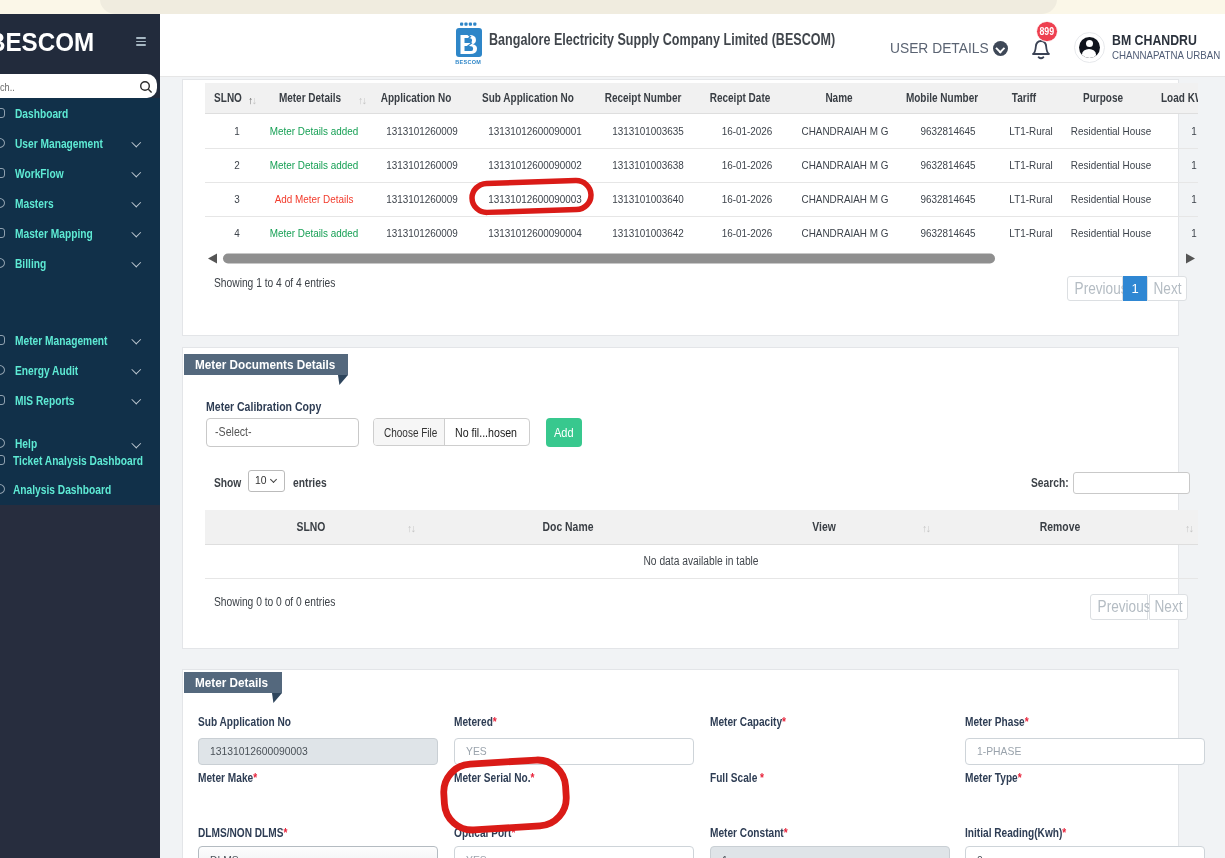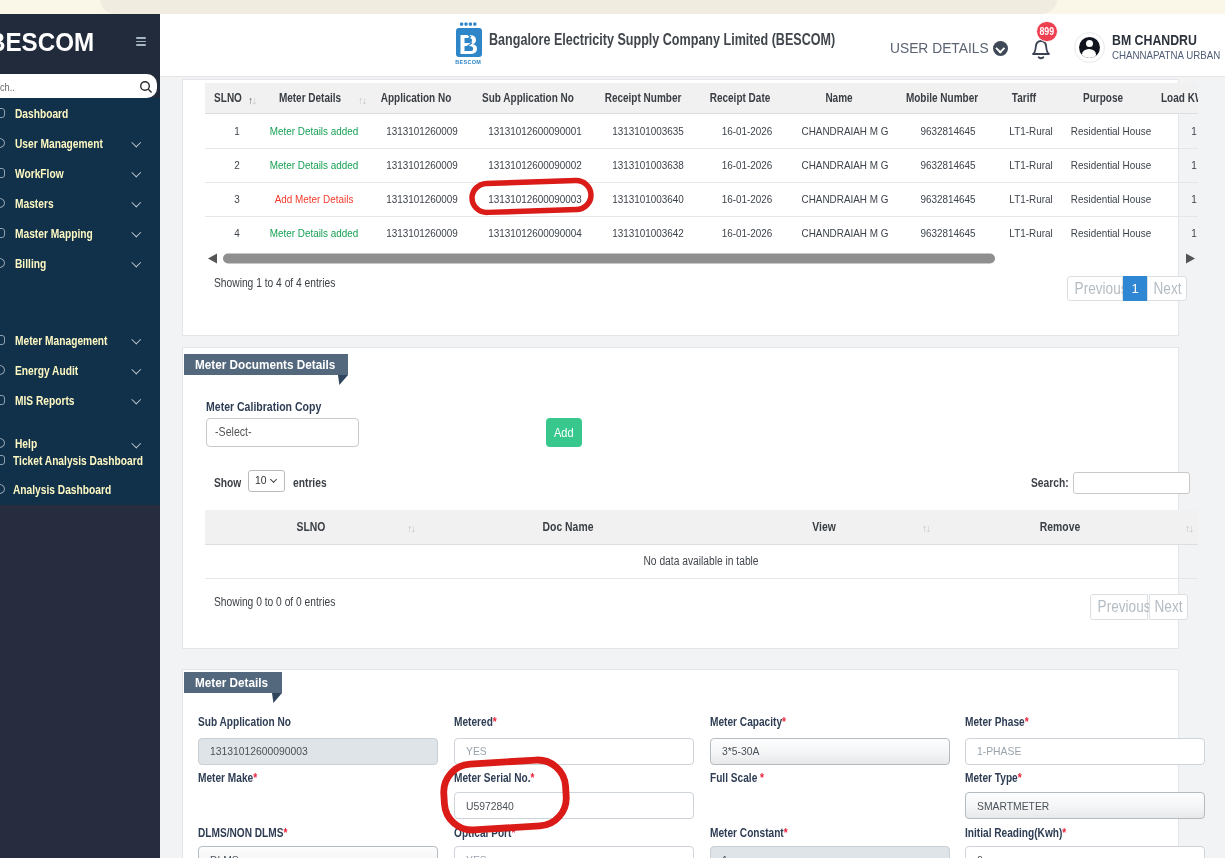--- a/index.html
+++ b/index.html
@@ -5,21 +5,21 @@
 *{margin:0;padding:0;box-sizing:border-box}
 html,body{width:1225px;height:858px;overflow:hidden}
 body{font-family:"Liberation Sans",sans-serif;position:relative;background:#fbf7e8}
 .a{position:absolute}
 .cv{position:absolute;transform:translateX(-50%) scaleX(.9);white-space:nowrap;font-size:11px;line-height:13px;color:#3d434b}
 .ch{position:absolute;transform:translateX(-50%) scaleX(.8);white-space:nowrap;font-size:12.5px;font-weight:700;color:#393e44;line-height:14px}
 .grn{color:#17a055}
 .red{color:#f23b2c}
 .srt{position:absolute;font-size:10.5px;color:#c6c6c6;letter-spacing:-1.5px;line-height:10px}
 .srt b{font-weight:400;color:#6d6d6d}
-.nav-item{position:absolute;left:0;width:160px;color:#fef9c3;font-size:13px;font-weight:700}
+.nav-item{position:absolute;left:0;width:160px;color:#5eead4;font-size:13px;font-weight:700}
 .nav-item .tx{position:absolute;top:0;line-height:17px;white-space:nowrap;transform:scaleX(.785);transform-origin:0 50%}
 .chev{position:absolute;left:133px;width:6.5px;height:6.5px;border-right:1.6px solid #bcc7d0;border-bottom:1.6px solid #bcc7d0;transform:rotate(45deg)}
 .icofrag{position:absolute;left:-6px;top:2px;width:14px;height:13px;overflow:hidden}
 .ifa{position:absolute;left:0;top:1px;width:11px;height:10px;border:1.5px solid #90a1af;border-radius:3px}
 .nav-item:nth-child(odd) .ifa{border-radius:50%}
 .lbl{position:absolute;font-weight:700;font-size:12.5px;color:#2e3d54;white-space:nowrap;transform:scaleX(.81);transform-origin:0 50%}
 .st{color:#e8263d}
 .inp{position:absolute;height:27px;border:1px solid #ced4d9;border-radius:4px;background:#fff;overflow:hidden}
 .inp>span{position:absolute;left:11px;top:6.5px;font-size:11.5px;color:#4a5158;white-space:nowrap;transform:scaleX(.9);transform-origin:0 50%}
 .inp.g{background:#dfe4e8;border-color:#c9cfd4}
@@ -245,20 +245,25 @@
 </div>
 
 <div class="card" style="top:347px;height:302px">
   <div class="ribbon" style="left:1px;top:6px;width:164px;height:21px">
       <span>Meter Documents Details</span>
     </div>
   <div class="fold" style="left:155px;top:27px"></div>
   <div class="lbl" style="left:23px;top:51px;font-size:13px">Meter Calibration Copy</div>
   <div class="a" style="left:23px;top:70px;width:153px;height:29px;border:1px solid #c9c9c9;border-radius:4px;background:#fff"></div>
   <div class="a" style="left:32px;top:77px;font-size:12.5px;color:#555;white-space:nowrap;transform:scaleX(.85);transform-origin:0 50%">-Select-</div>
+  <div class="a" style="left:190px;top:70px;width:157px;height:28px;border:1px solid #cecece;border-radius:4px;background:#fff;overflow:hidden">
+    <div class="a" style="left:0;top:0;width:71px;height:28px;background:#f6f6f6;border-right:1px solid #cecece"></div>
+    <div class="a" style="left:10px;top:7px;font-size:12.5px;color:#333;white-space:nowrap;transform:scaleX(.8);transform-origin:0 50%">Choose File</div>
+    <div class="a" style="left:81px;top:7px;font-size:12.5px;color:#1a1a1a;white-space:nowrap;transform:scaleX(.85);transform-origin:0 50%">No fil...hosen</div>
+  </div>
   <div class="a" style="left:363px;top:70px;width:36px;height:29px;background:#38c88e;border-radius:4px"></div>
   <div class="a" style="left:371px;top:77px;color:#fff;font-size:13px;transform:scaleX(.85);transform-origin:0 50%">Add</div>
   <div class="a" style="left:31px;top:128px;font-size:12.5px;font-weight:700;color:#3c4147;transform:scaleX(.82);transform-origin:0 50%">Show</div>
   <div class="a" style="left:65px;top:122px;width:37px;height:22px;border:1px solid #bbb;border-radius:3px;background:#fff"></div>
   <div class="a" style="left:72px;top:126px;font-size:11.5px;color:#333;transform:scaleX(.9);transform-origin:0 50%">10</div>
   <div class="a" style="left:88px;top:128.5px;width:5px;height:5px;border-right:1.4px solid #444;border-bottom:1.4px solid #444;transform:rotate(45deg)"></div>
   <div class="a" style="left:110px;top:128px;font-size:12.5px;font-weight:700;color:#3c4147;transform:scaleX(.82);transform-origin:0 50%">entries</div>
   <div class="a" style="left:848px;top:128px;font-size:12.5px;font-weight:700;color:#3c4147;transform:scaleX(.82);transform-origin:0 50%">Search:</div>
   <div class="a" style="left:890px;top:124px;width:117px;height:22px;border:1px solid #c9c9c9;border-radius:3px;background:#fff"></div>
   <div class="a" style="left:22px;top:162px;width:993px;height:34px;background:#f1f1f1"></div>
@@ -285,36 +290,27 @@
   <div class="lbl" style="left:15px;top:45px">Sub Application No</div>
   <div class="lbl" style="left:271px;top:45px">Metered<span class="st">*</span></div>
   <div class="lbl" style="left:527px;top:45px">Meter Capacity<span class="st">*</span></div>
   <div class="lbl" style="left:782px;top:45px">Meter Phase<span class="st">*</span></div>
   <div class="inp g" style="left:15px;top:67.5px;width:240px">
       <span>13131012600090003</span>
     </div>
   <div class="inp ph" style="left:271px;top:67.5px;width:240px">
       <span>YES</span>
     </div>
-  <div class="inp s" style="left:527px;top:67.5px;width:240px">
-      <span>3*5-30A</span>
-    </div>
   <div class="inp ph" style="left:782px;top:67.5px;width:240px">
       <span>1-PHASE</span>
     </div>
   <div class="lbl" style="left:15px;top:101px">Meter Make<span class="st">*</span></div>
   <div class="lbl" style="left:271px;top:101px">Meter Serial No.<span class="st">*</span></div>
   <div class="lbl" style="left:527px;top:101px">Full Scale <span class="st">*</span></div>
   <div class="lbl" style="left:782px;top:101px">Meter Type<span class="st">*</span></div>
-  <div class="inp" style="left:271px;top:122px;width:240px">
-      <span>U5972840</span>
-    </div>
-  <div class="inp s" style="left:782px;top:122px;width:240px">
-      <span>SMARTMETER</span>
-    </div>
   <div class="lbl" style="left:15px;top:156px">DLMS/NON DLMS<span class="st">*</span></div>
   <div class="lbl" style="left:271px;top:156px">Optical Port<span class="st">*</span></div>
   <div class="lbl" style="left:527px;top:156px">Meter Constant<span class="st">*</span></div>
   <div class="lbl" style="left:782px;top:156px">Initial Reading(Kwh)<span class="st">*</span></div>
   <div class="inp s" style="left:15px;top:176px;width:240px">
       <span>DLMS</span>
     </div>
   <div class="inp ph" style="left:271px;top:176px;width:240px">
       <span>YES</span>
     </div>

